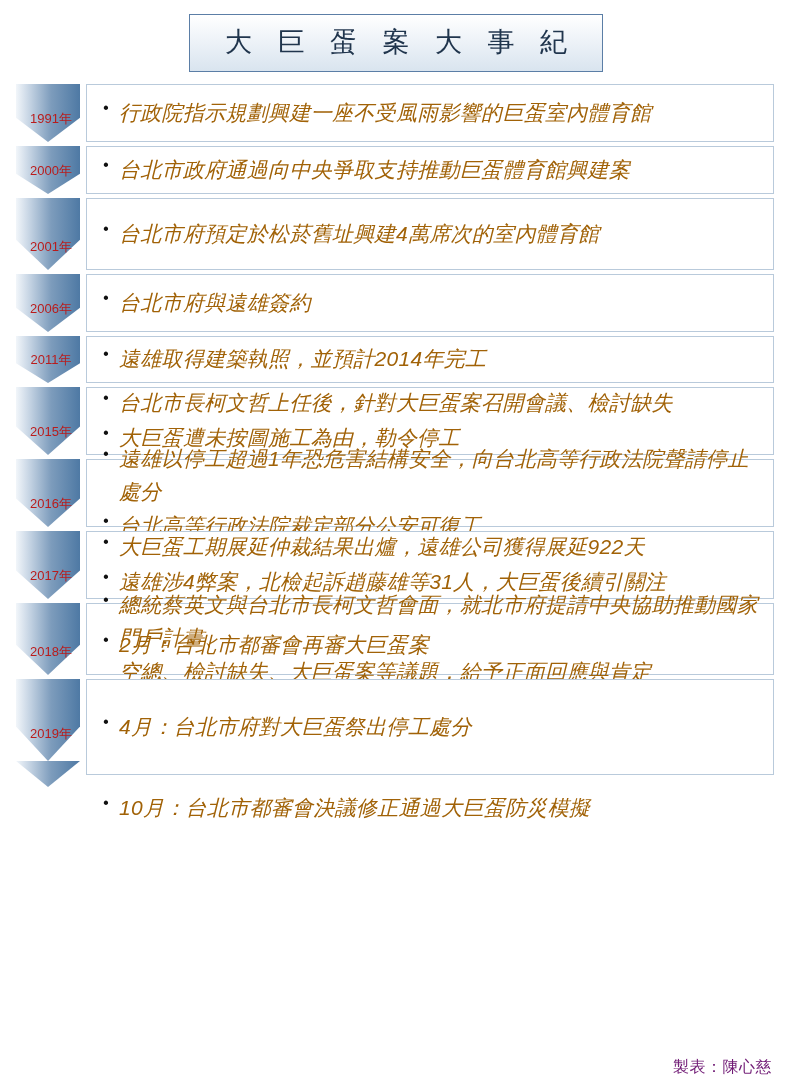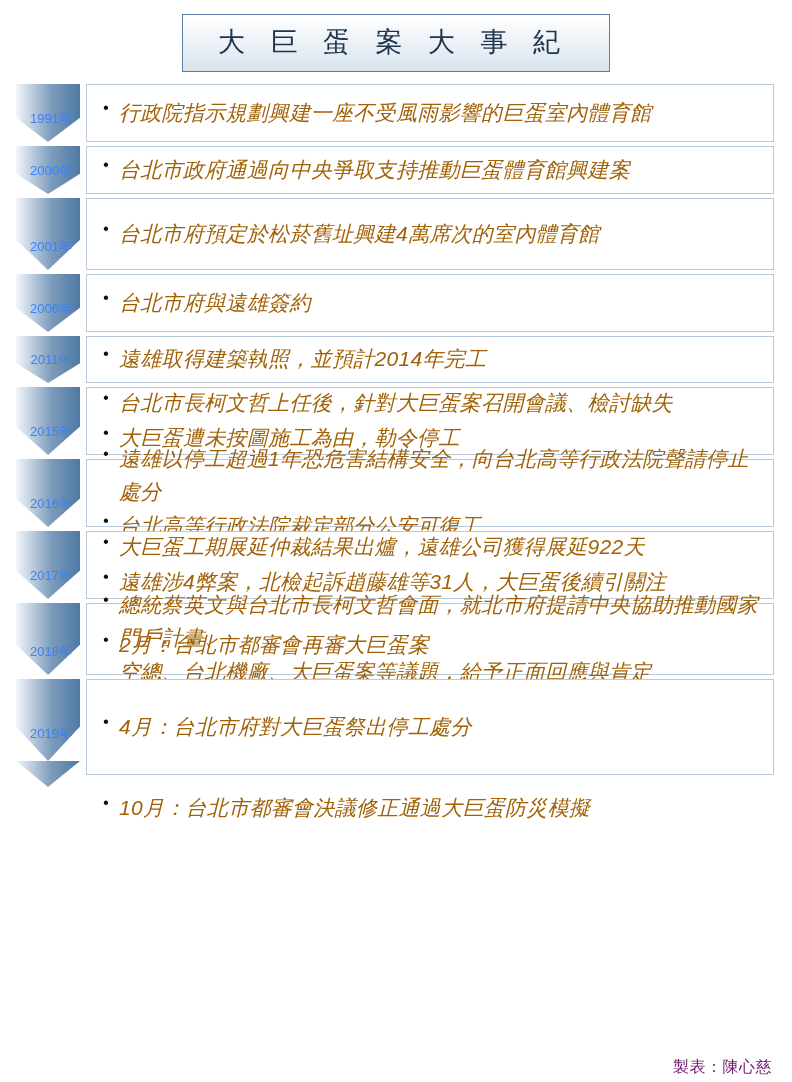--- a/index.html
+++ b/index.html
@@ -21,21 +21,21 @@
     position: absolute;
     left: 0;
     top: 14px;
     width: 792px;
     display: flex;
     justify-content: center;
   }
   .title-box {
     border: 1.5px solid #5b7ea6;
     background: linear-gradient(to bottom, #ffffff 0%, #eef3f8 45%, #d9e4ef 100%);
-    padding: 9px 40px 11px 26px;
+    padding: 9px 26px 11px 26px;
     min-width: 322px;
     text-align: right;
     box-sizing: border-box;
   }
   .title-text {
     font-size: 27px;
     letter-spacing: 9px;
     color: #20354d;
     font-weight: 500;
     white-space: nowrap;
@@ -73,21 +73,21 @@
     top: 0;
     width: 64px;
     height: 100%;
     background: linear-gradient(to right, #f2f6fa 0%, #ccd9e7 18%, #7d9cbc 55%, #4e79a4 100%);
     clip-path: polygon(0 0, 100% 0, 100% 58%, 50% 100%, 0 58%);
   }
   .year-label {
     position: relative;
     z-index: 2;
     font-size: 13px;
-    color: #3b82f6;
+    color: #b91c1c;
     padding-bottom: 14px;
     letter-spacing: 0px;
     white-space: nowrap;
   }
 
   
   .content-cell {
     flex: 1 1 auto;
     margin-right: 18px;
     border: 1px solid #b9cadb;
@@ -232,21 +232,21 @@
     </div>
   </div>
 
   <div class="row" style="height:72px;">
     <div class="year-cell">
       <div class="chev"></div>
       <div class="year-label">2018年</div>
     </div>
     <div class="content-cell">
       <div class="bullet">總統蔡英文與台北市長柯文哲會面，就北市府提請中央協助推動國家門戶計畫、</div>
-      <div class="bullet cont" style="padding-left: 16px; --no-bullet: 1;">空總、台北機廠、大巨蛋案等議題，給予正面回應與肯定</div>
+      <div class="bullet cont" style="padding-left: 16px; --no-bullet: 1;">空總、檢討缺失、大巨蛋案等議題，給予正面回應與肯定</div>
     </div>
   </div>
 
   <div class="row" style="height:104px;">
     <div class="year-cell">
       <div class="chev" style="height:82px;"></div>
       <div class="tail" style="top:82px;"></div>
       <div class="year-label" style="padding-bottom:40px;">2019年</div>
     </div>
     <div class="content-cell" style="height:96px;gap:47px;">

